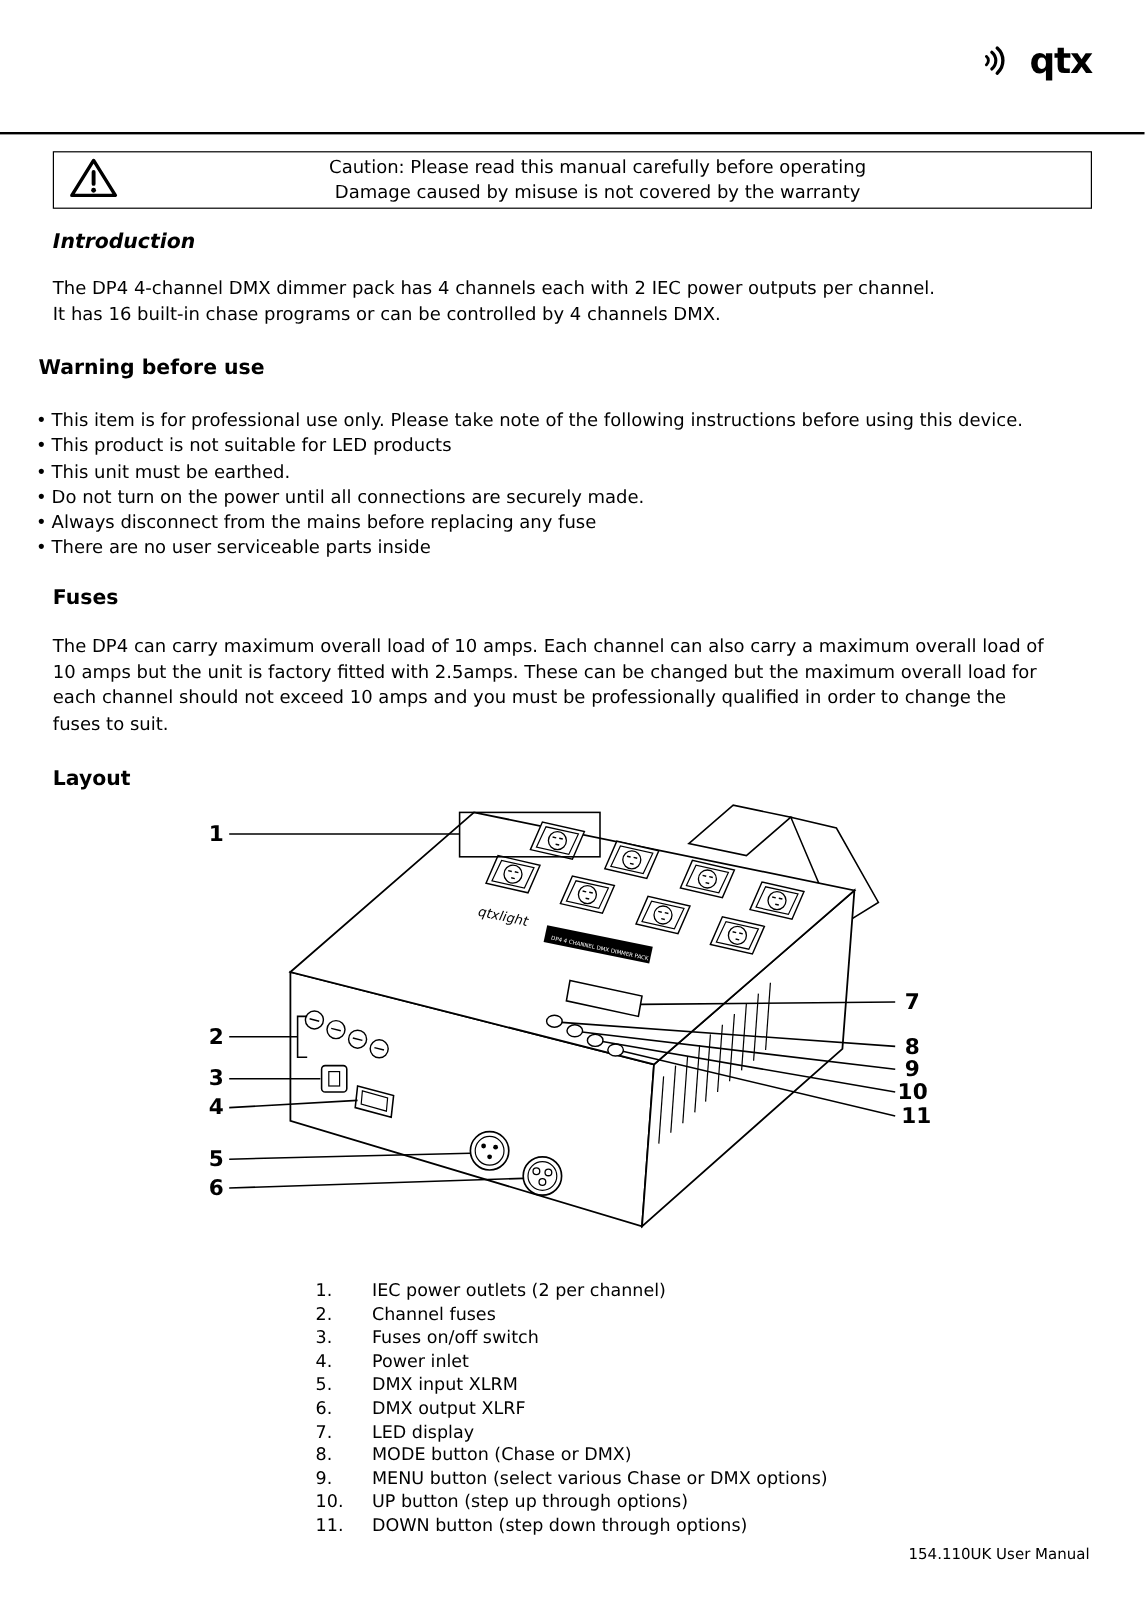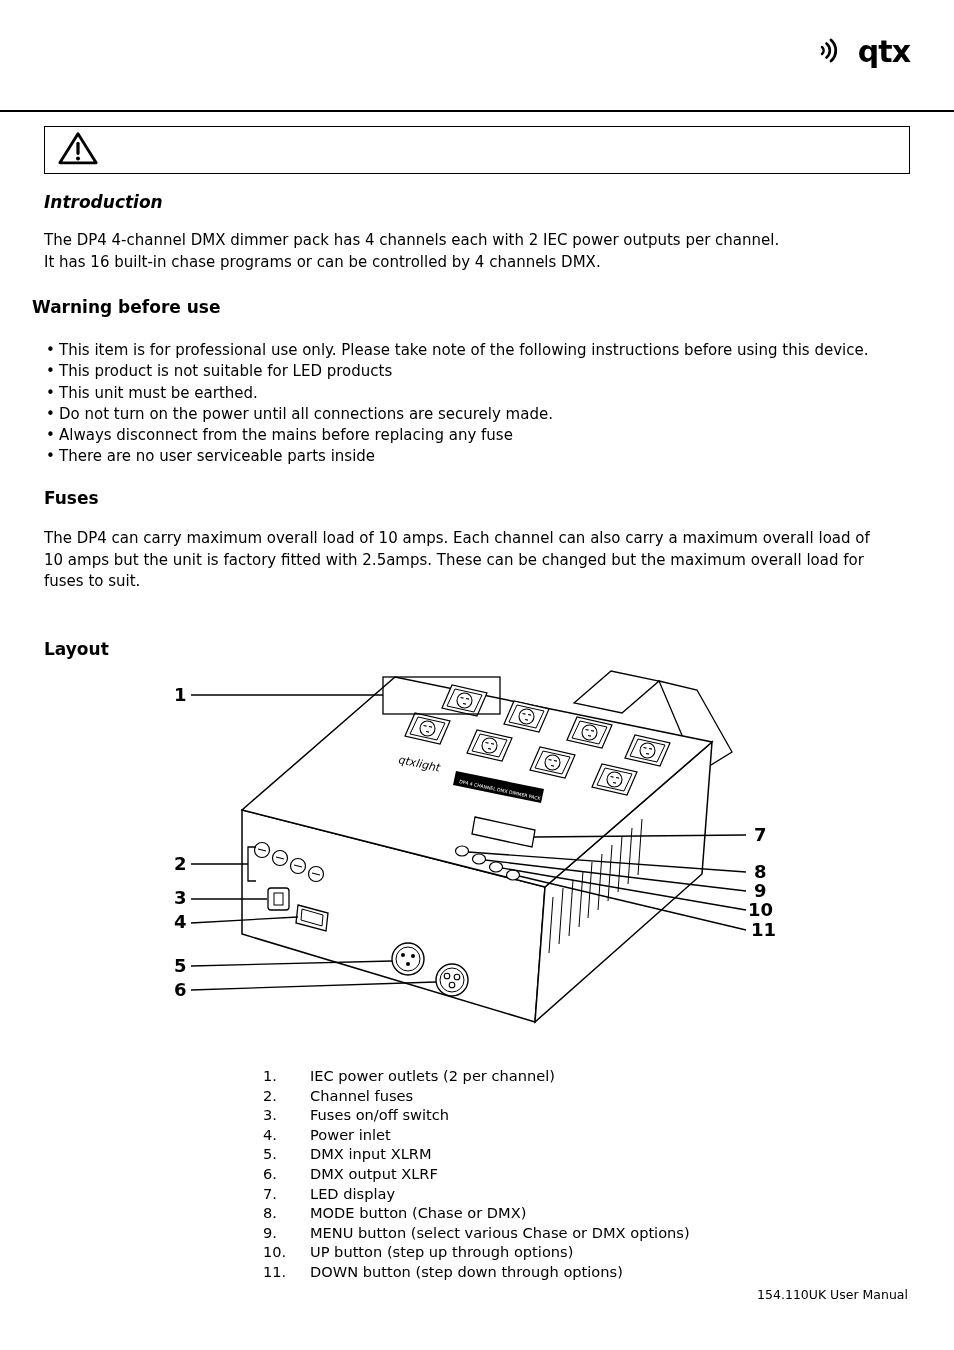--- a/index.html
+++ b/index.html
@@ -63,42 +63,47 @@
   <div class="abs rule"></div>
 
   <div class="abs caution">
     <span class="caution-icon">
       <svg width="42" height="37" viewBox="0 0 44 38">
         <path d="M22 3.5 L41 34 L3 34 Z" fill="none" stroke="#000" stroke-width="3" stroke-linejoin="round"></path>
         <line x1="22" y1="13.5" x2="22" y2="24" stroke="#000" stroke-width="3.4" stroke-linecap="round"></line>
         <circle cx="22" cy="29.5" r="2.1" fill="#000"></circle>
       </svg>
     </span>
+    <div class="caution-text">
+      <div>Caution: Please read this manual carefully before operating</div>
+      <div>Damage caused by misuse is not covered by the warranty</div>
+    </div>
   </div>
 
   <div class="abs sec-title" style="top:192px; left:44px;font-style:italic;">Introduction</div>
   <div class="abs body-text" style="top:229px; left:44px; width:890px;">
     <div>The DP4 4-channel DMX dimmer pack has 4 channels each with 2 IEC power outputs per channel.</div>
     <div>It has 16 built-in chase programs or can be controlled by 4 channels DMX.</div>
   </div>
 
   <div class="abs sec-title" style="top:297px; left:32px;">Warning before use</div>
-  <div class="abs bullets" style="top:340px; left:46px;">
+  <div class="abs bullets" style="top:340px; left:30px;">
     <div class="bullet-row">This item is for professional use only. Please take note of the following instructions before using this device.</div>
     <div class="bullet-row">This product is not suitable for LED products</div>
     <div class="bullet-row">This unit must be earthed.</div>
     <div class="bullet-row">Do not turn on the power until all connections are securely made.</div>
     <div class="bullet-row">Always disconnect from the mains before replacing any fuse</div>
     <div class="bullet-row">There are no user serviceable parts inside</div>
   </div>
 
   <div class="abs sec-title" style="top:488px; left:44px;">Fuses</div>
   <div class="abs fuses-body" style="top:528px; left:44px; width:890px;">
     <div>The DP4 can carry maximum overall load of 10 amps. Each channel can also carry a maximum overall load of</div>
     <div>10 amps but the unit is factory fitted with 2.5amps. These can be changed but the maximum overall load for</div>
+    <div>each channel should not exceed 10 amps and you must be professionally qualified in order to change the</div>
     <div>fuses to suit.</div>
   </div>
 
   <div class="abs sec-title" style="top:639px; left:44px;">Layout</div>
 
   <svg class="abs diagram" width="620" height="370" viewBox="0 0 620 370">
     <defs>
       <g id="iec">
         <polygon points="-23,6 -13,-17 22,-9 12,14" fill="#fff" stroke="#000" stroke-width="1.2"></polygon>
         <polygon points="-18,4 -10,-13 17,-7 9,10" fill="none" stroke="#000" stroke-width="1"></polygon>

